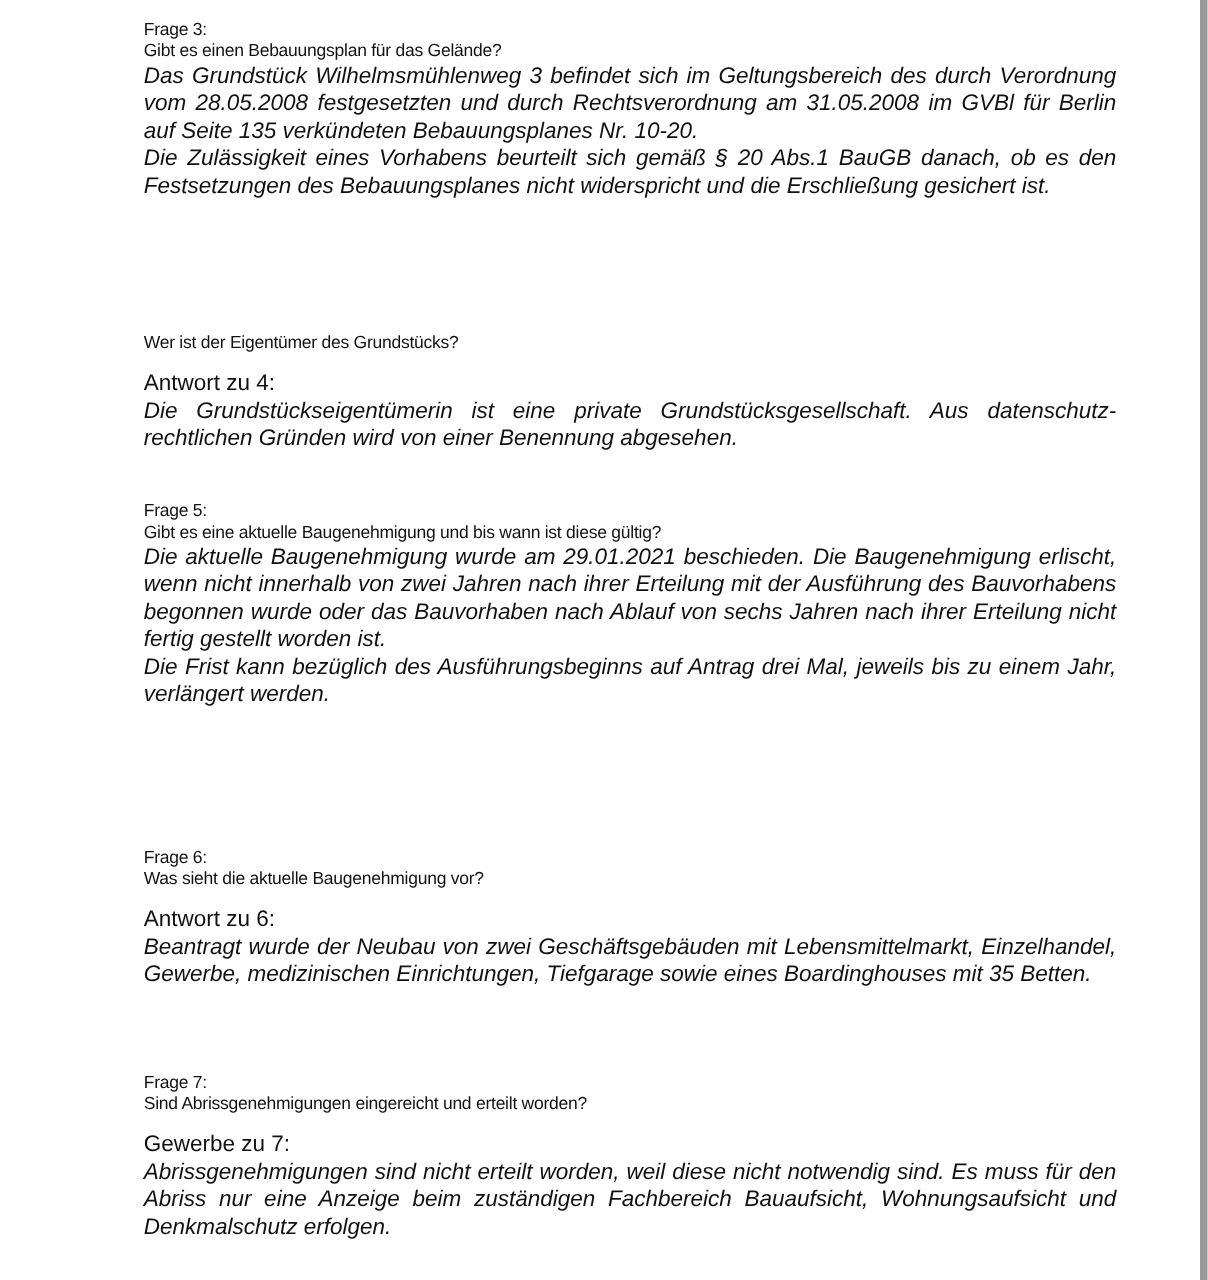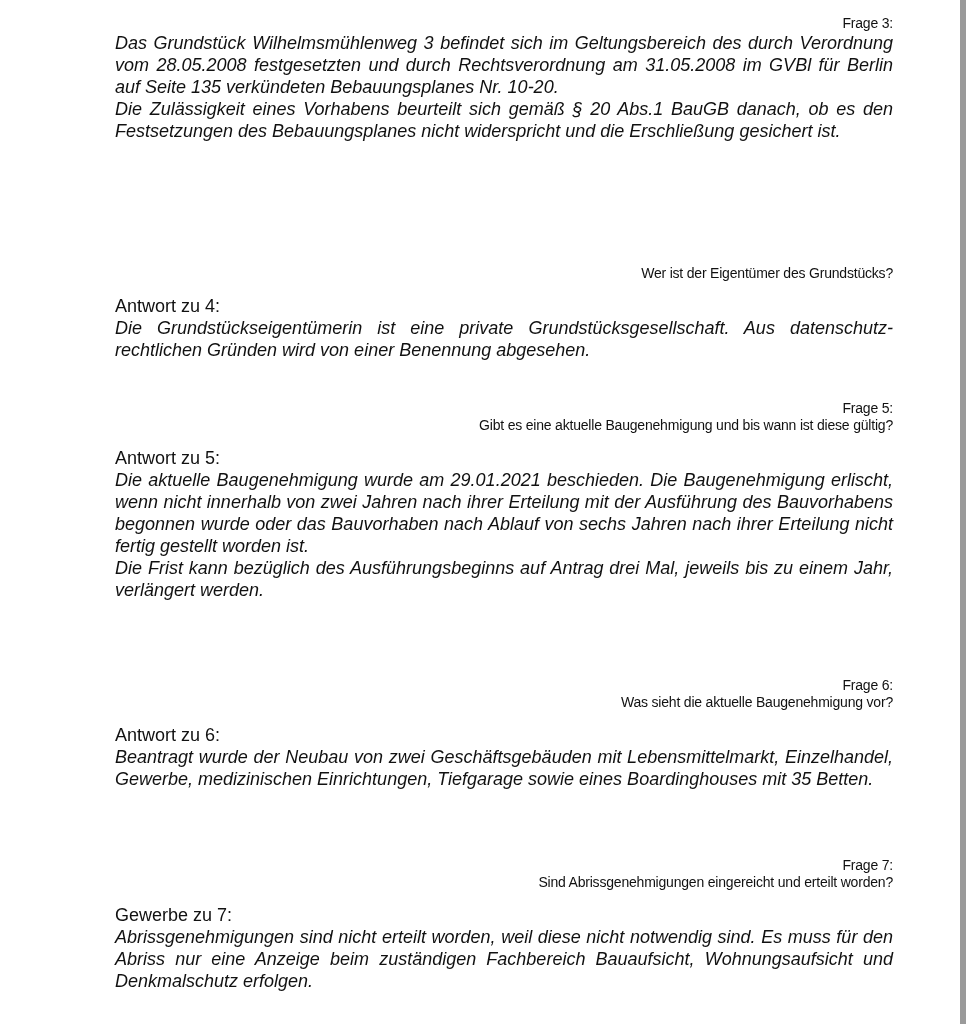--- a/index.html
+++ b/index.html
@@ -4,52 +4,52 @@
   <style>
     html, body { margin: 0; padding: 0; }
     body {
       width: 966px; height: 1024px; overflow: hidden;
       background: #ffffff; position: relative;
       font-family: "Liberation Sans", sans-serif; color: #111;
     }
     .page { position: absolute; left: 0; top: 0; width: 960px; height: 1024px; background: #fff; }
     .edge { position: absolute; left: 960px; top: 0; width: 6px; height: 1024px; background: #9a9a9a; }
     .content { position: absolute; left: 115px; width: 778px; }
-    .q-label, .q-text { font-size: 14px; line-height: 17px; letter-spacing: -0.2px; text-align: right; }
+    .q-label, .q-text { font-size: 14px; line-height: 17px; letter-spacing: -0.2px; }
     .a-label { font-size: 18px; line-height: 22px; margin-top: 13px; }
     .a-text { font-size: 18px; line-height: 22px; text-align: justify; font-style: italic; }
     .a-text p { margin: 0; }
     .block { position: absolute; left: 0; width: 778px; }
   </style>
 </head>
 <body>
 
 <div class="page">
   <div class="content" style="top:0;">
 
     <div class="block" style="top:15px;">
       <div class="q-label">Frage 3:</div>
+      <div class="q-text">Gibt es einen Bebauungsplan für das Gelände?</div>
       <div class="a-text">
         <p>Das Grundstück Wilhelmsmühlenweg 3 befindet sich im Geltungsbereich des durch Verordnung vom 28.05.2008 festgesetzten und durch Rechtsverordnung am 31.05.2008 im GVBl für Berlin auf Seite 135 verkündeten Bebauungsplanes Nr. 10-20.</p>
         <p>Die Zulässigkeit eines Vorhabens beurteilt sich gemäß § 20 Abs.1 BauGB danach, ob es den Festsetzungen des Bebauungsplanes nicht widerspricht und die Erschließung gesichert ist.</p>
       </div>
     </div>
 
     <div class="block" style="top:265px;">
       <div class="q-text">Wer ist der Eigentümer des Grundstücks?</div>
       <div class="a-label">Antwort zu 4:</div>
       <div class="a-text">
         <p>Die Grundstückseigentümerin ist eine private Grundstücksgesellschaft. Aus datenschutz-rechtlichen Gründen wird von einer Benennung abgesehen.</p>
       </div>
     </div>
 
     <div class="block" style="top:400px;">
       <div class="q-label">Frage 5:</div>
       <div class="q-text">Gibt es eine aktuelle Baugenehmigung und bis wann ist diese gültig?</div>
-      <div class="a-label">Antwort zu 5:</div>
       <div class="a-text">
         <p>Die aktuelle Baugenehmigung wurde am 29.01.2021 beschieden. Die Baugenehmigung erlischt, wenn nicht innerhalb von zwei Jahren nach ihrer Erteilung mit der Ausführung des Bauvorhabens begonnen wurde oder das Bauvorhaben nach Ablauf von sechs Jahren nach ihrer Erteilung nicht fertig gestellt worden ist.</p>
         <p>Die Frist kann bezüglich des Ausführungsbeginns auf Antrag drei Mal, jeweils bis zu einem Jahr, verlängert werden.</p>
       </div>
     </div>
 
     <div class="block" style="top:677px;">
       <div class="q-label">Frage 6:</div>
       <div class="q-text">Was sieht die aktuelle Baugenehmigung vor?</div>
       <div class="a-label">Antwort zu 6:</div>

